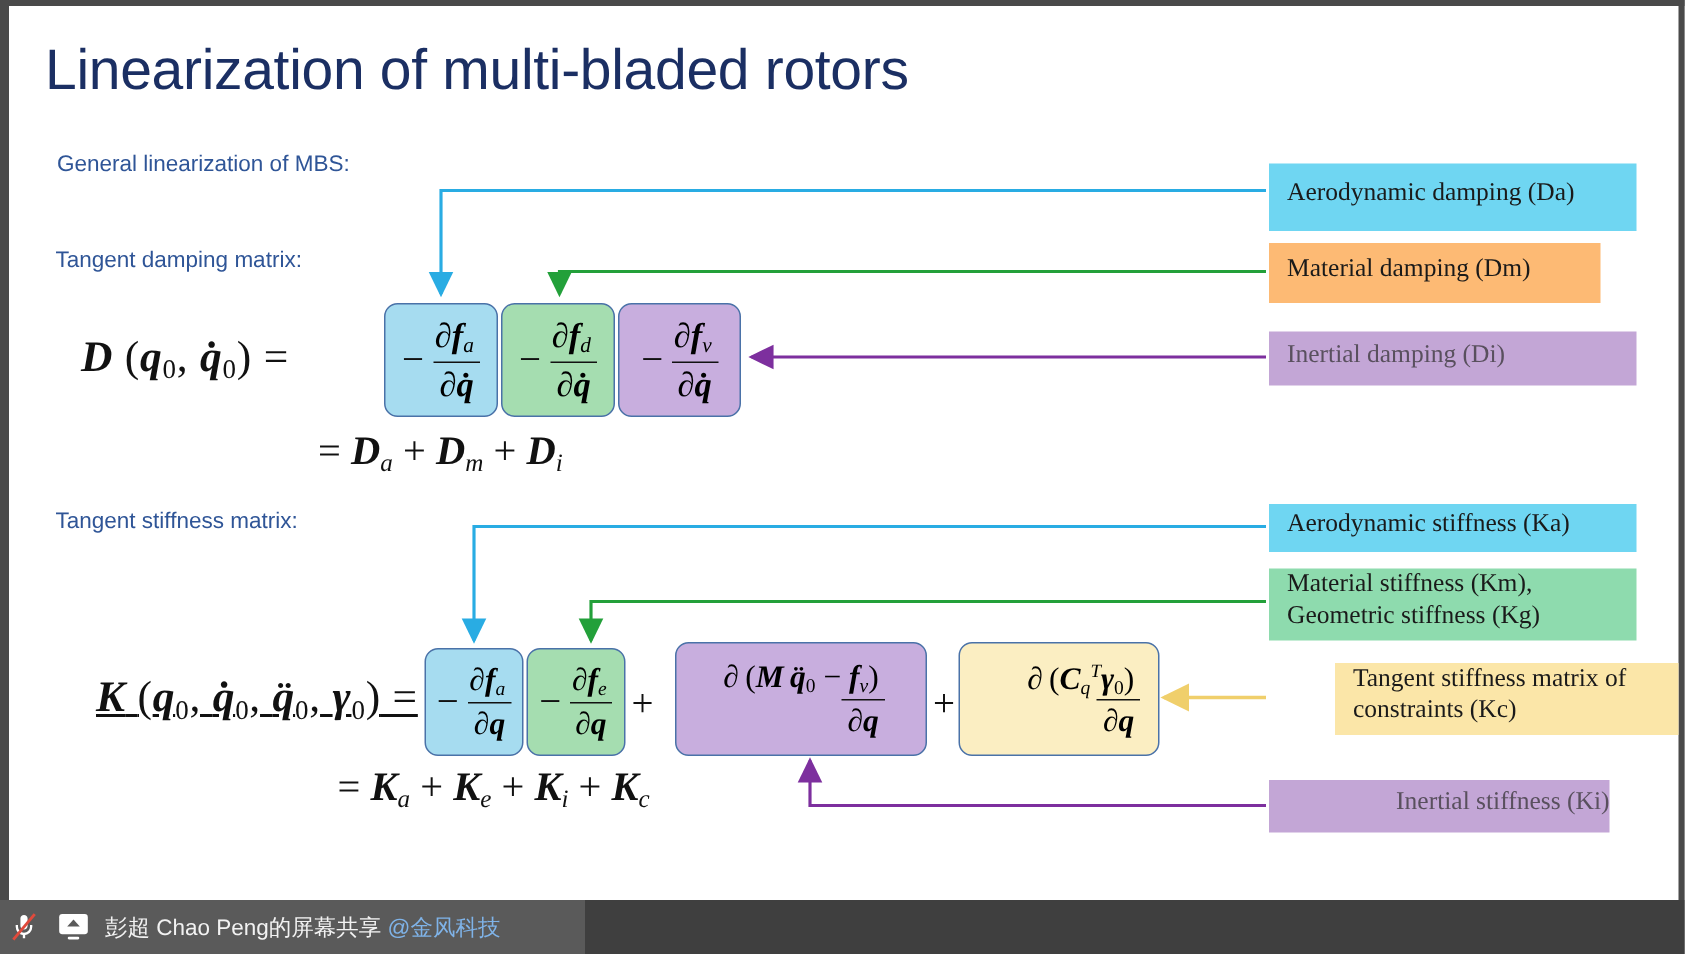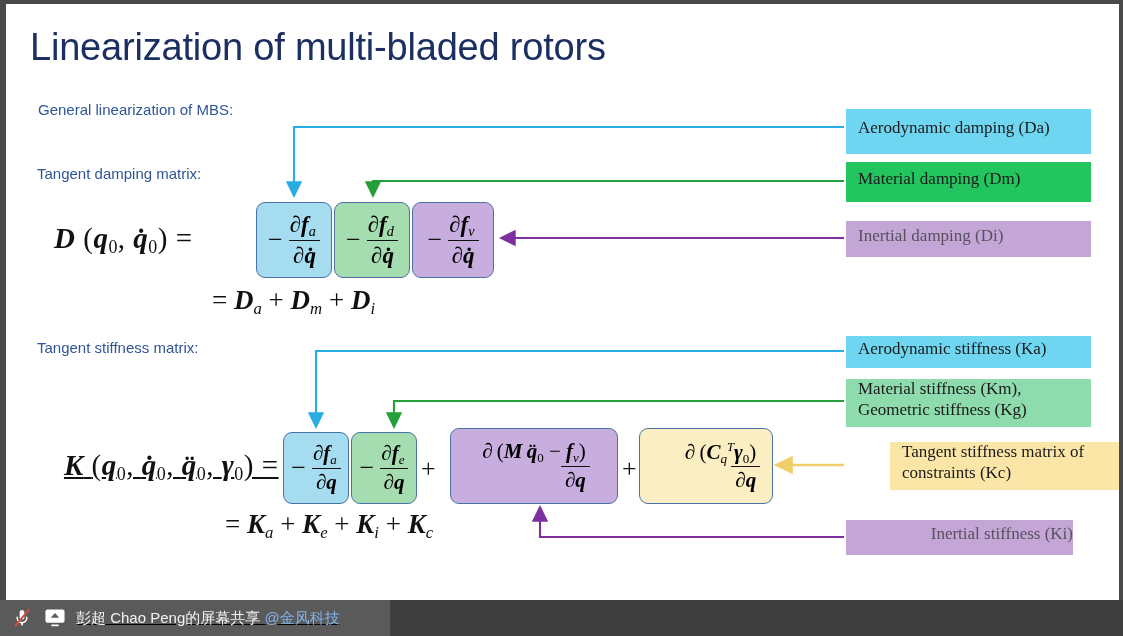--- a/index.html
+++ b/index.html
@@ -84,23 +84,22 @@
   .plus{
     position:absolute;font-family:"Liberation Serif",serif;font-size:26px;color:#111;
   }
   .sumline{
     position:absolute;font-family:"Liberation Serif",serif;font-size:27px;color:#111;white-space:nowrap;
   }
 
   
   #bottombar{
     position:absolute;left:0;top:600px;width:390px;height:36px;
-    background:#5a5a5a;display:flex;align-items:center;gap:9px;padding-left:10px;
-    box-sizing:border-box;
-    text-decoration:underline;
+    background:#5a5a5a;display:flex;align-items:center;gap:9px;padding-left:4px;
+    box-sizing:border-box;
   }
   #bottombar .sharetext{
     font-family:"Liberation Sans",sans-serif;font-size:15px;color:#f2f2f2;white-space:nowrap;
   }
   #bottombar .handle{color:#7fb3e8;}
   .baricon{width:24px;height:22px;position:relative;flex:0 0 auto;}
   #rightfill{
     position:absolute;left:390px;top:600px;width:733px;height:36px;background:#3f3f3f;
   }
 </style>
@@ -230,21 +229,21 @@
   </div>
 
   <div class="sumline" style="left:219px;top:505px;">
     =&nbsp;<i class="mathvar">K</i><span class="sub">a</span>&nbsp;+&nbsp;<i class="mathvar">K</i><span class="sub">e</span>&nbsp;+&nbsp;<i class="mathvar">K</i><span class="sub">i</span>&nbsp;+&nbsp;<i class="mathvar">K</i><span class="sub">c</span>
   </div>
 
   <div class="chip" style="left:840px;top:105px;width:245px;height:45px;background:#6fd6f2;">
     <span>Aerodynamic damping (Da)</span>
   </div>
 
-  <div class="chip" style="left:840px;top:158px;width:245px;height:40px;background:#22c55e;font-family:Liberation Serif, serif;">
+  <div class="chip" style="left:840px;top:158px;width:221px;height:40px;background:#fdba74;font-family:Liberation Serif, serif;">
     <span>Material damping (Dm)</span>
   </div>
 
   <div class="chip muted" style="left:840px;top:217px;width:245px;height:36px;background:#c3a6d6;">
     <span>Inertial damping (Di)</span>
   </div>
 
   <div class="chip" style="left:840px;top:332px;width:245px;height:32px;background:#6fd6f2;">
     <span>Aerodynamic stiffness (Ka)</span>
   </div>

